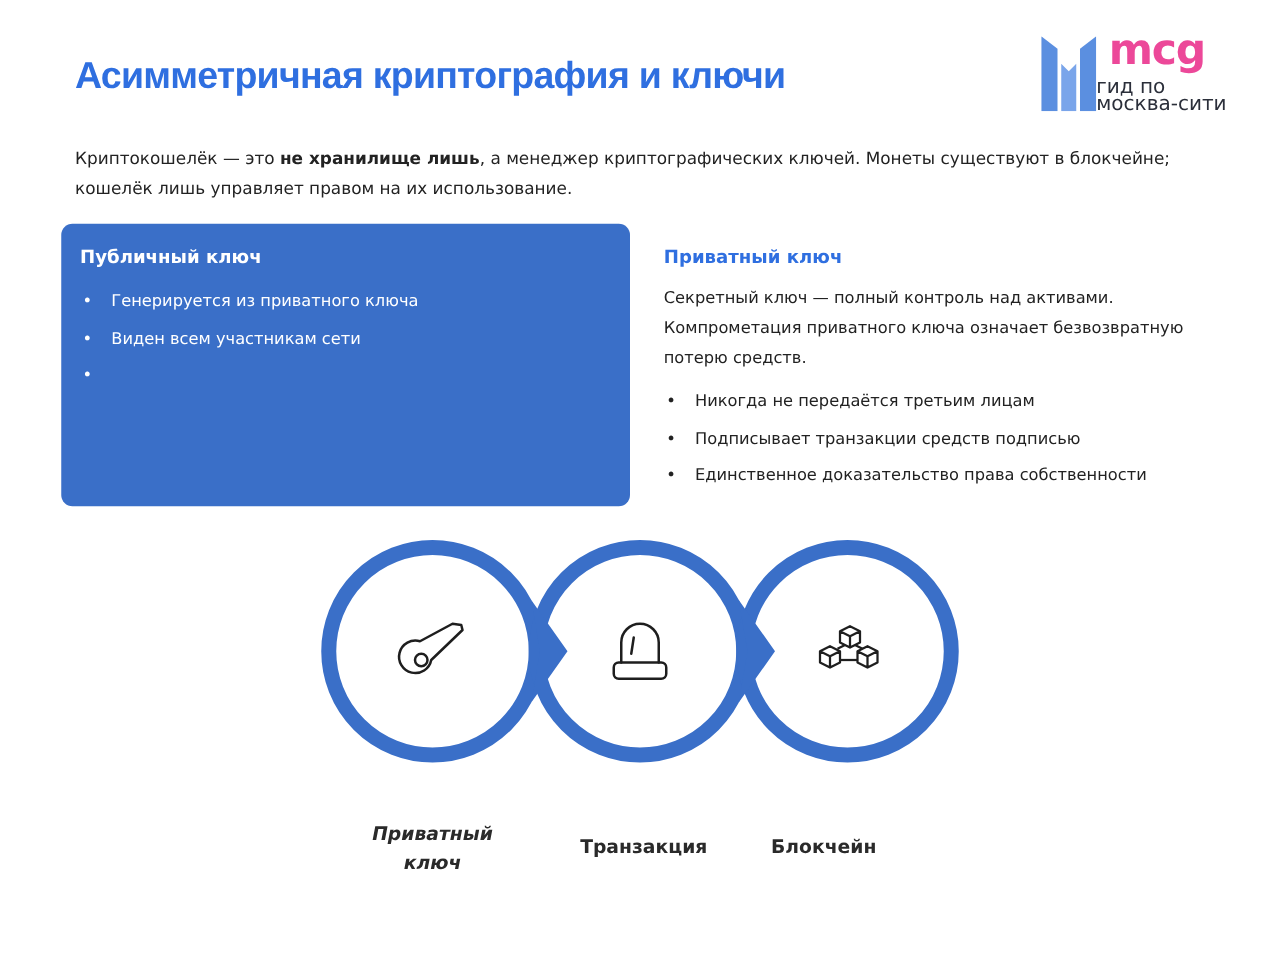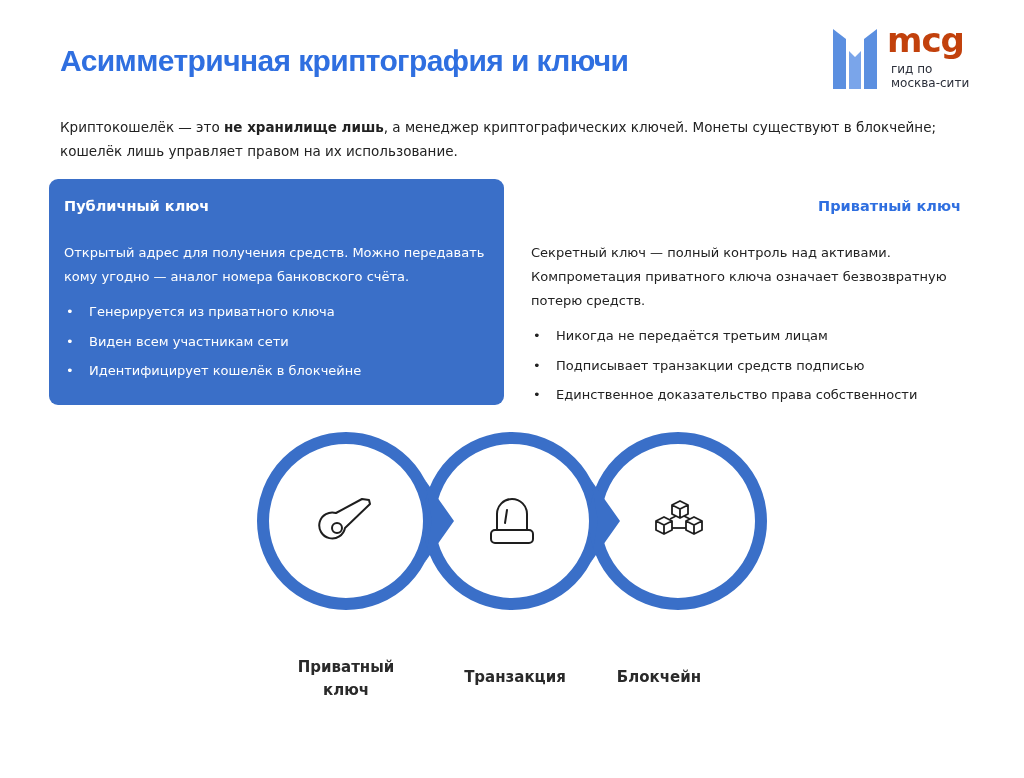--- a/index.html
+++ b/index.html
@@ -8,37 +8,37 @@
 
     .title {
       position: absolute; left: 60px; top: 44px;
       font-family: Liberation Sans, sans-serif;
       font-size: 30px; font-weight: bold; color: #2f6fe0; letter-spacing: -0.6px;
       white-space: nowrap;
     }
 
     .logo { position: absolute; left: 833px; top: 29px; width: 150px; height: 62px; }
     .logo-mark { position: absolute; left: 0; top: 0; width: 44px; height: 60px; }
-    .logo-word { position: absolute; left: 54px; top: -9px; font-family: "DejaVu Sans", sans-serif; font-weight: bold; font-size: 34px; color: #c2410c; letter-spacing: -1px; }
-    .logo-sub { position: absolute; left: 58px; top: 33px; font-size: 12px; line-height: 14px; color: #2b2f3a; white-space: nowrap; }
+    .logo-word { position: absolute; left: 54px; top: -9px; font-family: "DejaVu Sans", sans-serif; font-weight: bold; font-size: 34px; color: #ec4899; letter-spacing: -1px; }
+    .logo-sub { position: absolute; left: 44px; top: 33px; font-size: 16px; line-height: 14px; color: #2b2f3a; white-space: nowrap; }
 
     .intro {
       position: absolute; left: 60px; top: 115px; width: 900px;
       font-size: 13.5px; line-height: 24px; color: #222;
     }
     .intro b { font-weight: bold; }
 
     .card {
       position: absolute; top: 179px; height: 226px; border-radius: 9px;
       padding: 16px 15px;
     }
     .card.public { left: 49px; width: 455px; background: #3a6fc8; color: #ffffff; }
     .card.private { left: 516px; width: 460px; background: transparent; color: #222; }
-    .card h3 { font-size: 14.5px; font-weight: bold; margin-bottom: 24px; line-height: 22px; }
-    .card.private h3 { color: #2f6fe0; text-align: right; }
+    .card h3 { font-size: 14.5px; font-weight: bold; margin-bottom: 10px; line-height: 22px; }
+    .card.private h3 { color: #2f6fe0; }
     .card p { font-size: 13px; line-height: 24px; margin-bottom: 8px; }
     .card ul { list-style: none; }
     .card li { position: relative; padding-left: 25px; font-size: 13px; line-height: 29.5px; }
     .card li .bullet { position: absolute; left: 2px; top: 0; }
 
     .flow { position: absolute; left: 0; top: 0; width: 1024px; height: 778px; pointer-events: none; }
     .flow svg { position: absolute; left: 0; top: 0; }
 
     .step-label {
       position: absolute; text-align: center; font-weight: bold; font-size: 15px; line-height: 23px; color: #2a2a2a;
@@ -60,25 +60,24 @@
   <div class="logo-sub">
     <div>гид по</div>
     <div>москва-сити</div>
   </div>
 </div>
 
 <p class="intro"><span>Криптокошелёк — это </span><b>не хранилище лишь</b><span>, а менеджер криптографических ключей. Монеты существуют в блокчейне; кошелёк лишь управляет правом на их использование.</span></p>
 
 <div class="card public">
   <h3>Публичный ключ</h3>
-  <p>Открытый адрес для получения средств. Можно передавать кому угодно — аналог номера банковского счёта.</p>
   <ul>
     <li><span class="bullet">•</span><span>Генерируется из приватного ключа</span></li>
     <li><span class="bullet">•</span><span>Виден всем участникам сети</span></li>
-    <li><span class="bullet">•</span><span>Идентифицирует кошелёк в блокчейне</span></li>
+    <li><span class="bullet">•</span></li>
   </ul>
 </div>
 
 <div class="card private">
   <h3>Приватный ключ</h3>
   <p>Секретный ключ — полный контроль над активами. Компрометация приватного ключа означает безвозвратную потерю средств.</p>
   <ul>
     <li><span class="bullet">•</span><span>Никогда не передаётся третьим лицам</span></li>
     <li><span class="bullet">•</span><span>Подписывает транзакции средств подписью</span></li>
     <li><span class="bullet">•</span><span>Единственное доказательство права собственности</span></li>
@@ -110,21 +109,21 @@
       <path d="M672,505 L680,501 L688,505 L688,514 L680,518 L672,514 Z M672,505 L680,509 L688,505 M680,509 L680,518"></path>
       <path d="M656,521 L664,517 L672,521 L672,530 L664,534 L656,530 Z M656,521 L664,525 L672,521 M664,525 L664,534"></path>
       <path d="M686,521 L694,517 L702,521 L702,530 L694,534 L686,530 Z M686,521 L694,525 L702,521 M694,525 L694,534"></path>
       <line x1="672" y1="528" x2="686" y2="528"></line>
       <line x1="676" y1="516" x2="670" y2="519"></line>
       <line x1="684" y1="516" x2="690" y2="519"></line>
     </g>
   </svg>
 </div>
 
-<div class="step-label" style="left:271px; top:656px;">
+<div class="step-label" style="left:271px; top:656px;font-style:italic;">
   <div>Приватный</div>
   <div>ключ</div>
 </div>
 <div class="step-label" style="left:440px; top:666px;">
   <div>Транзакция</div>
 </div>
 <div class="step-label" style="left:584px; top:666px;">
   <div>Блокчейн</div>
 </div>
 

